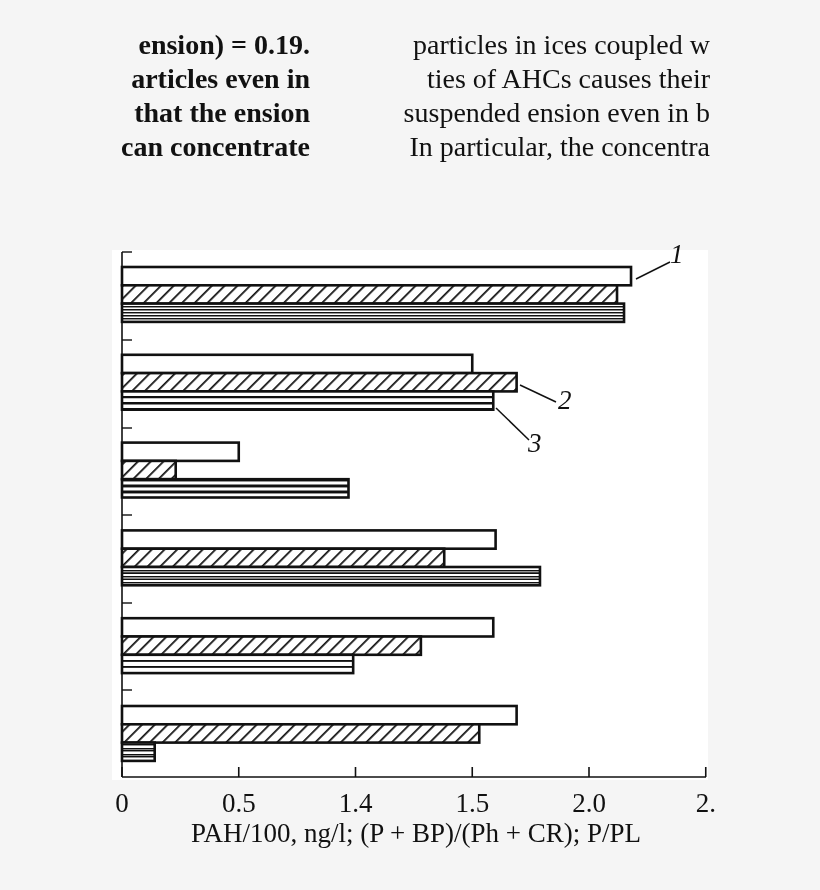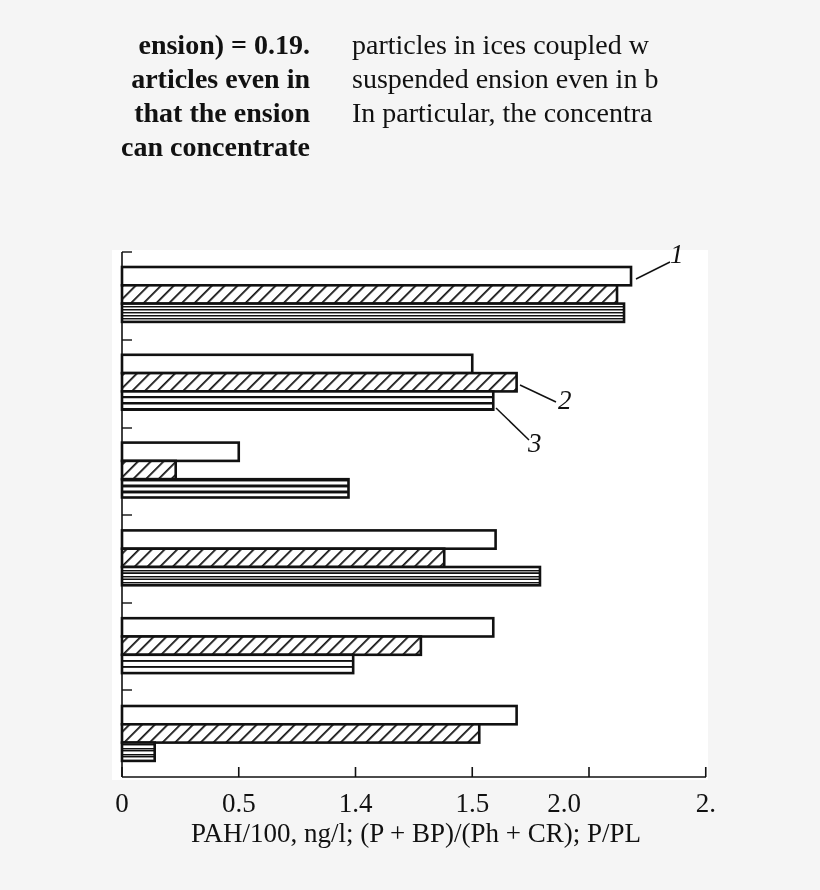--- a/index.html
+++ b/index.html
@@ -4,38 +4,39 @@
 <style>
   html, body { margin: 0; padding: 0; }
   body {
     width: 820px; height: 890px; background: #f5f5f5;
     position: relative; overflow: hidden;
     font-family: "Liberation Serif", "DejaVu Serif", serif; color: #111;
   }
   .text-col { position: absolute; font-size: 28px; line-height: 34px; white-space: nowrap; overflow: hidden; }
   .text-col div { height: 34px; }
   #col-left { left: 110px; top: 28px; width: 200px; text-align: right; font-weight: bold; }
-  #col-right { left: 352px; top: 28px; width: 358px; }
+  #col-right { left: 352px; top: 28px; width: 358px; text-align: right; }
   #chart-area { position: absolute; left: 112px; top: 250px; width: 596px; height: 530px; background: #ffffff; }
   svg { position: absolute; left: 0; top: 0; }
   .tick-label { position: absolute; top: 788px; font-size: 27px; transform: translateX(-50%); }
   #xlabel { position: absolute; left: 0; width: 820px; top: 818px; text-align: center; font-size: 27px; padding-left: 4px; }
   #xlabel span { position: relative; left: 2px; }
 </style>
 </head>
 <body>
 
 <div id="col-left" class="text-col">
   <div>ension) = 0.19.</div>
   <div>articles even in</div>
   <div>that the ension</div>
   <div>can concentrate</div>
 </div>
 <div id="col-right" class="text-col">
   <div>particles in ices coupled w</div>
+  <div>ties of AHCs causes their</div>
   <div>suspended ension even in b</div>
   <div>In particular, the concentra</div>
 </div>
 
 <div id="chart-area"></div>
 
 <svg id="chart-svg" width="820" height="890">
   <defs>
     <pattern id="hatch" patternUnits="userSpaceOnUse" width="9" height="9" patternTransform="rotate(45)">
       <rect width="9" height="9" fill="#fff"></rect>
@@ -102,16 +103,16 @@
       <line x1="496" y1="408" x2="529" y2="440" stroke="#111" stroke-width="1.5"></line>
       <text x="528" y="452" font-size="27" font-style="italic" font-family="Liberation Serif, serif" fill="#111">3</text>
     </g>
 </svg>
 
 <div id="tick-labels">
     <div class="tick-label" style="left: 122px;">0</div>
     <div class="tick-label" style="left: 238.75px;">0.5</div>
     <div class="tick-label" style="left: 355.5px;">1.4</div>
     <div class="tick-label" style="left: 472.25px;">1.5</div>
-    <div class="tick-label" style="left: 564px;">2.0</div>
+    <div class="tick-label" style="left: 589px;">2.0</div>
     <div class="tick-label" style="left: 705.75px;">2.</div>
   </div>
 <div id="xlabel"><span>PAH/100, ng/l; (P + BP)/(Ph + CR); P/PL</span></div>
 
 </body></html>

